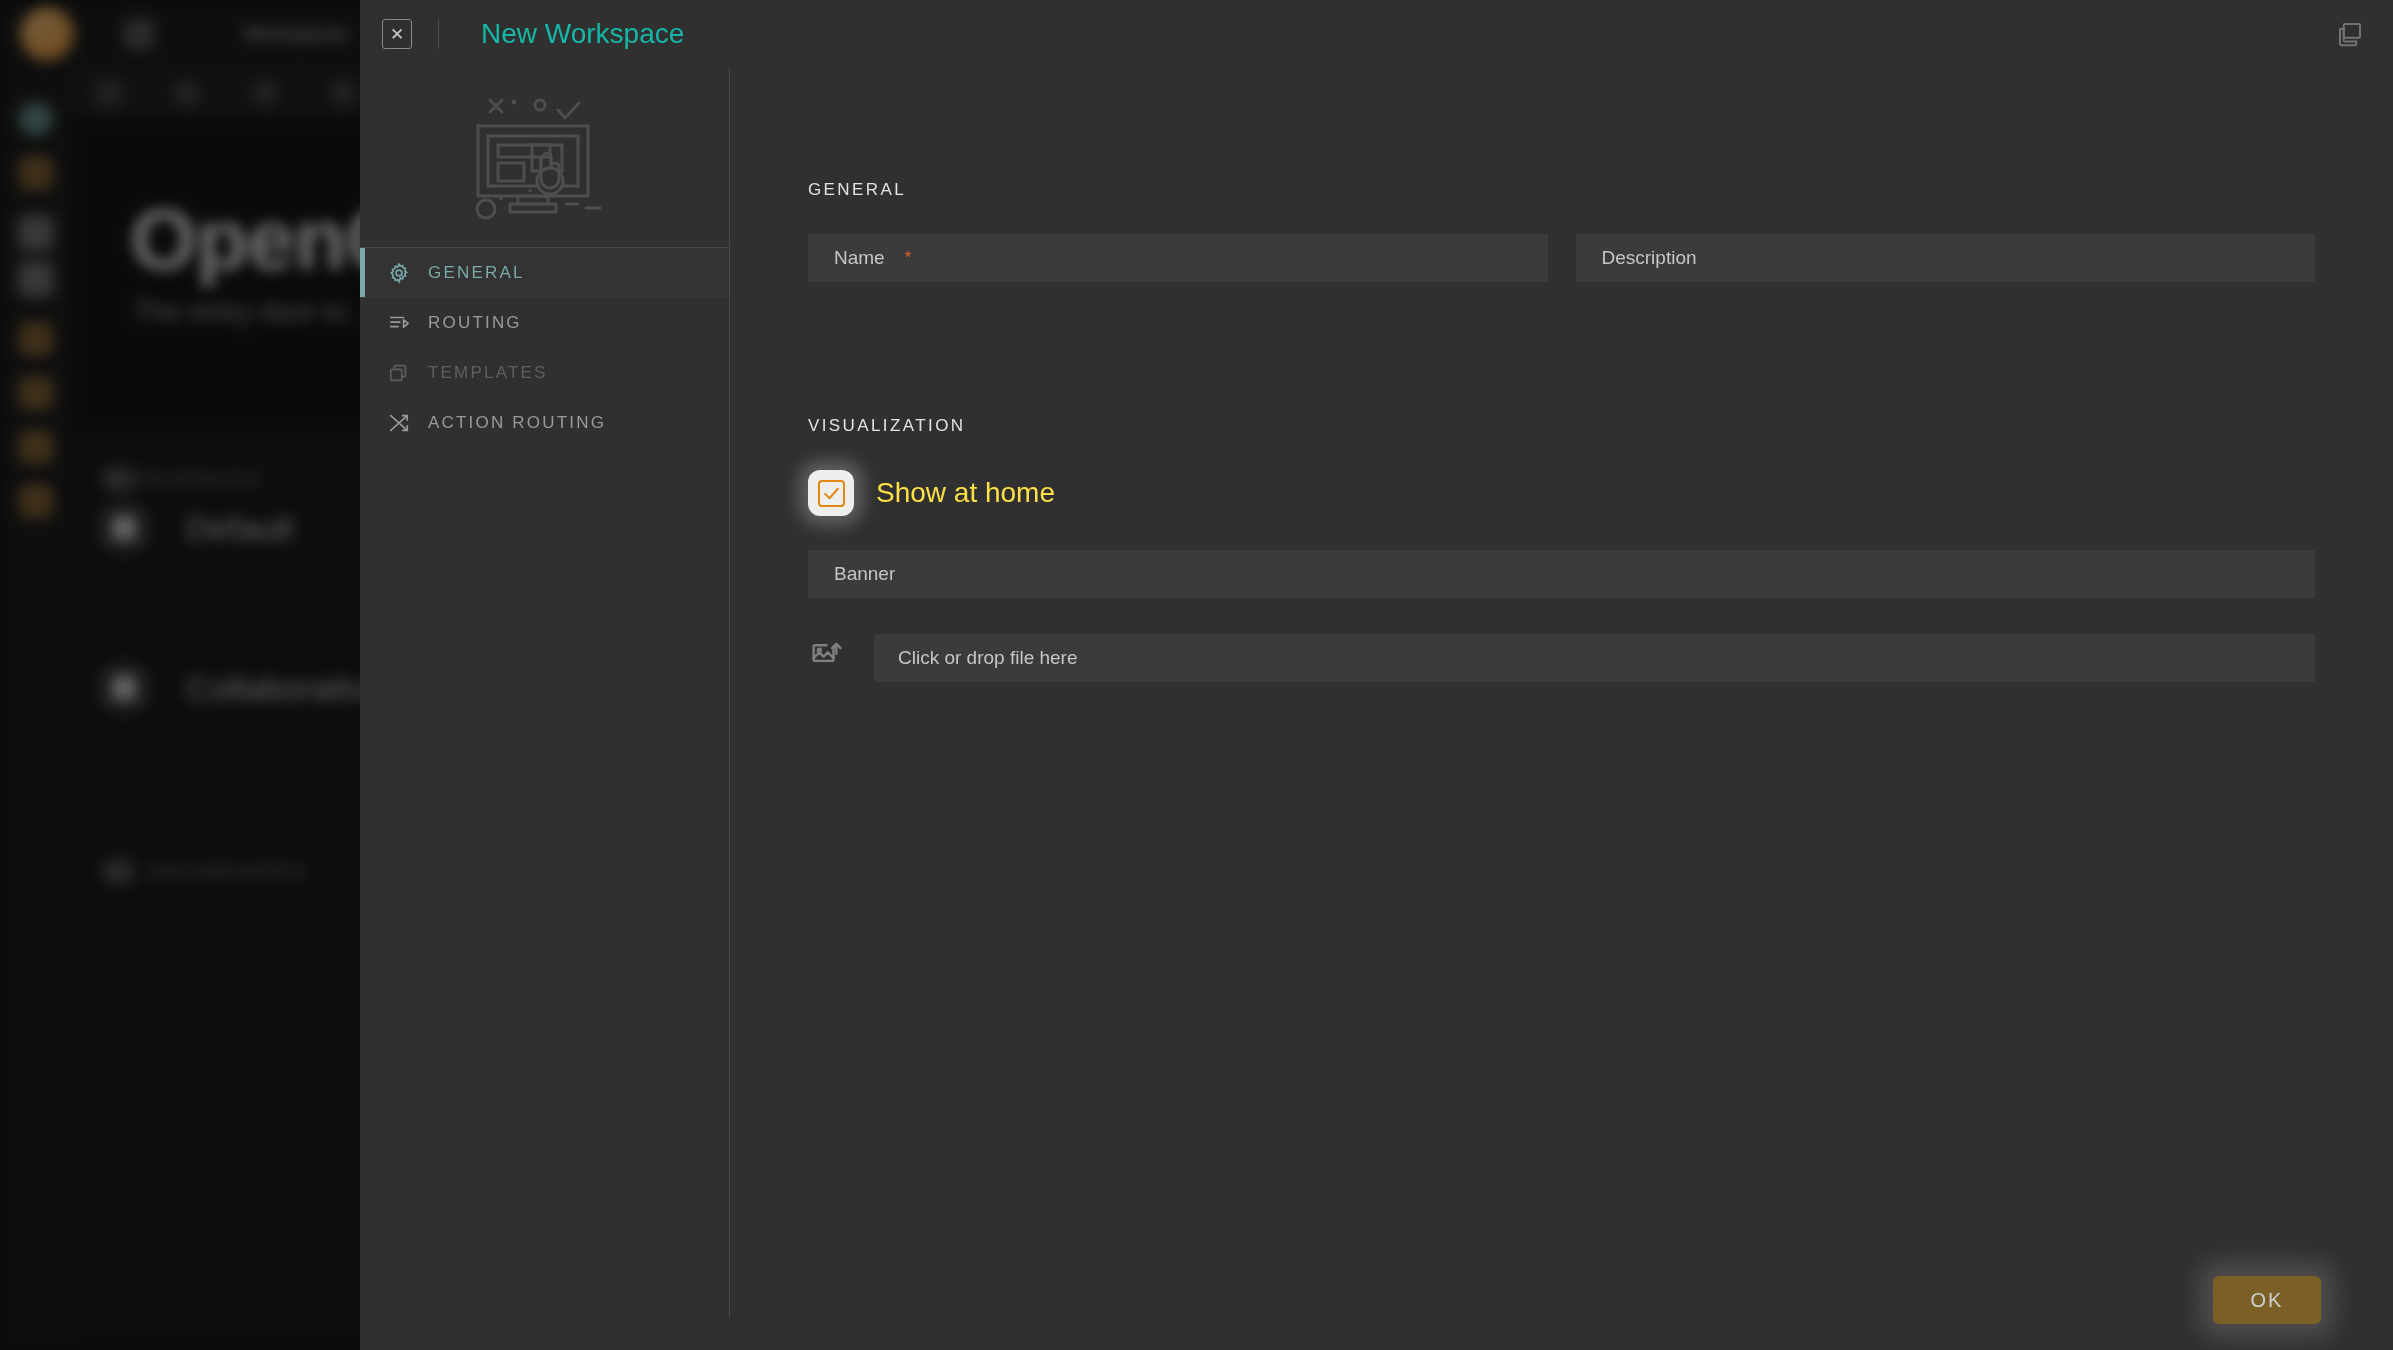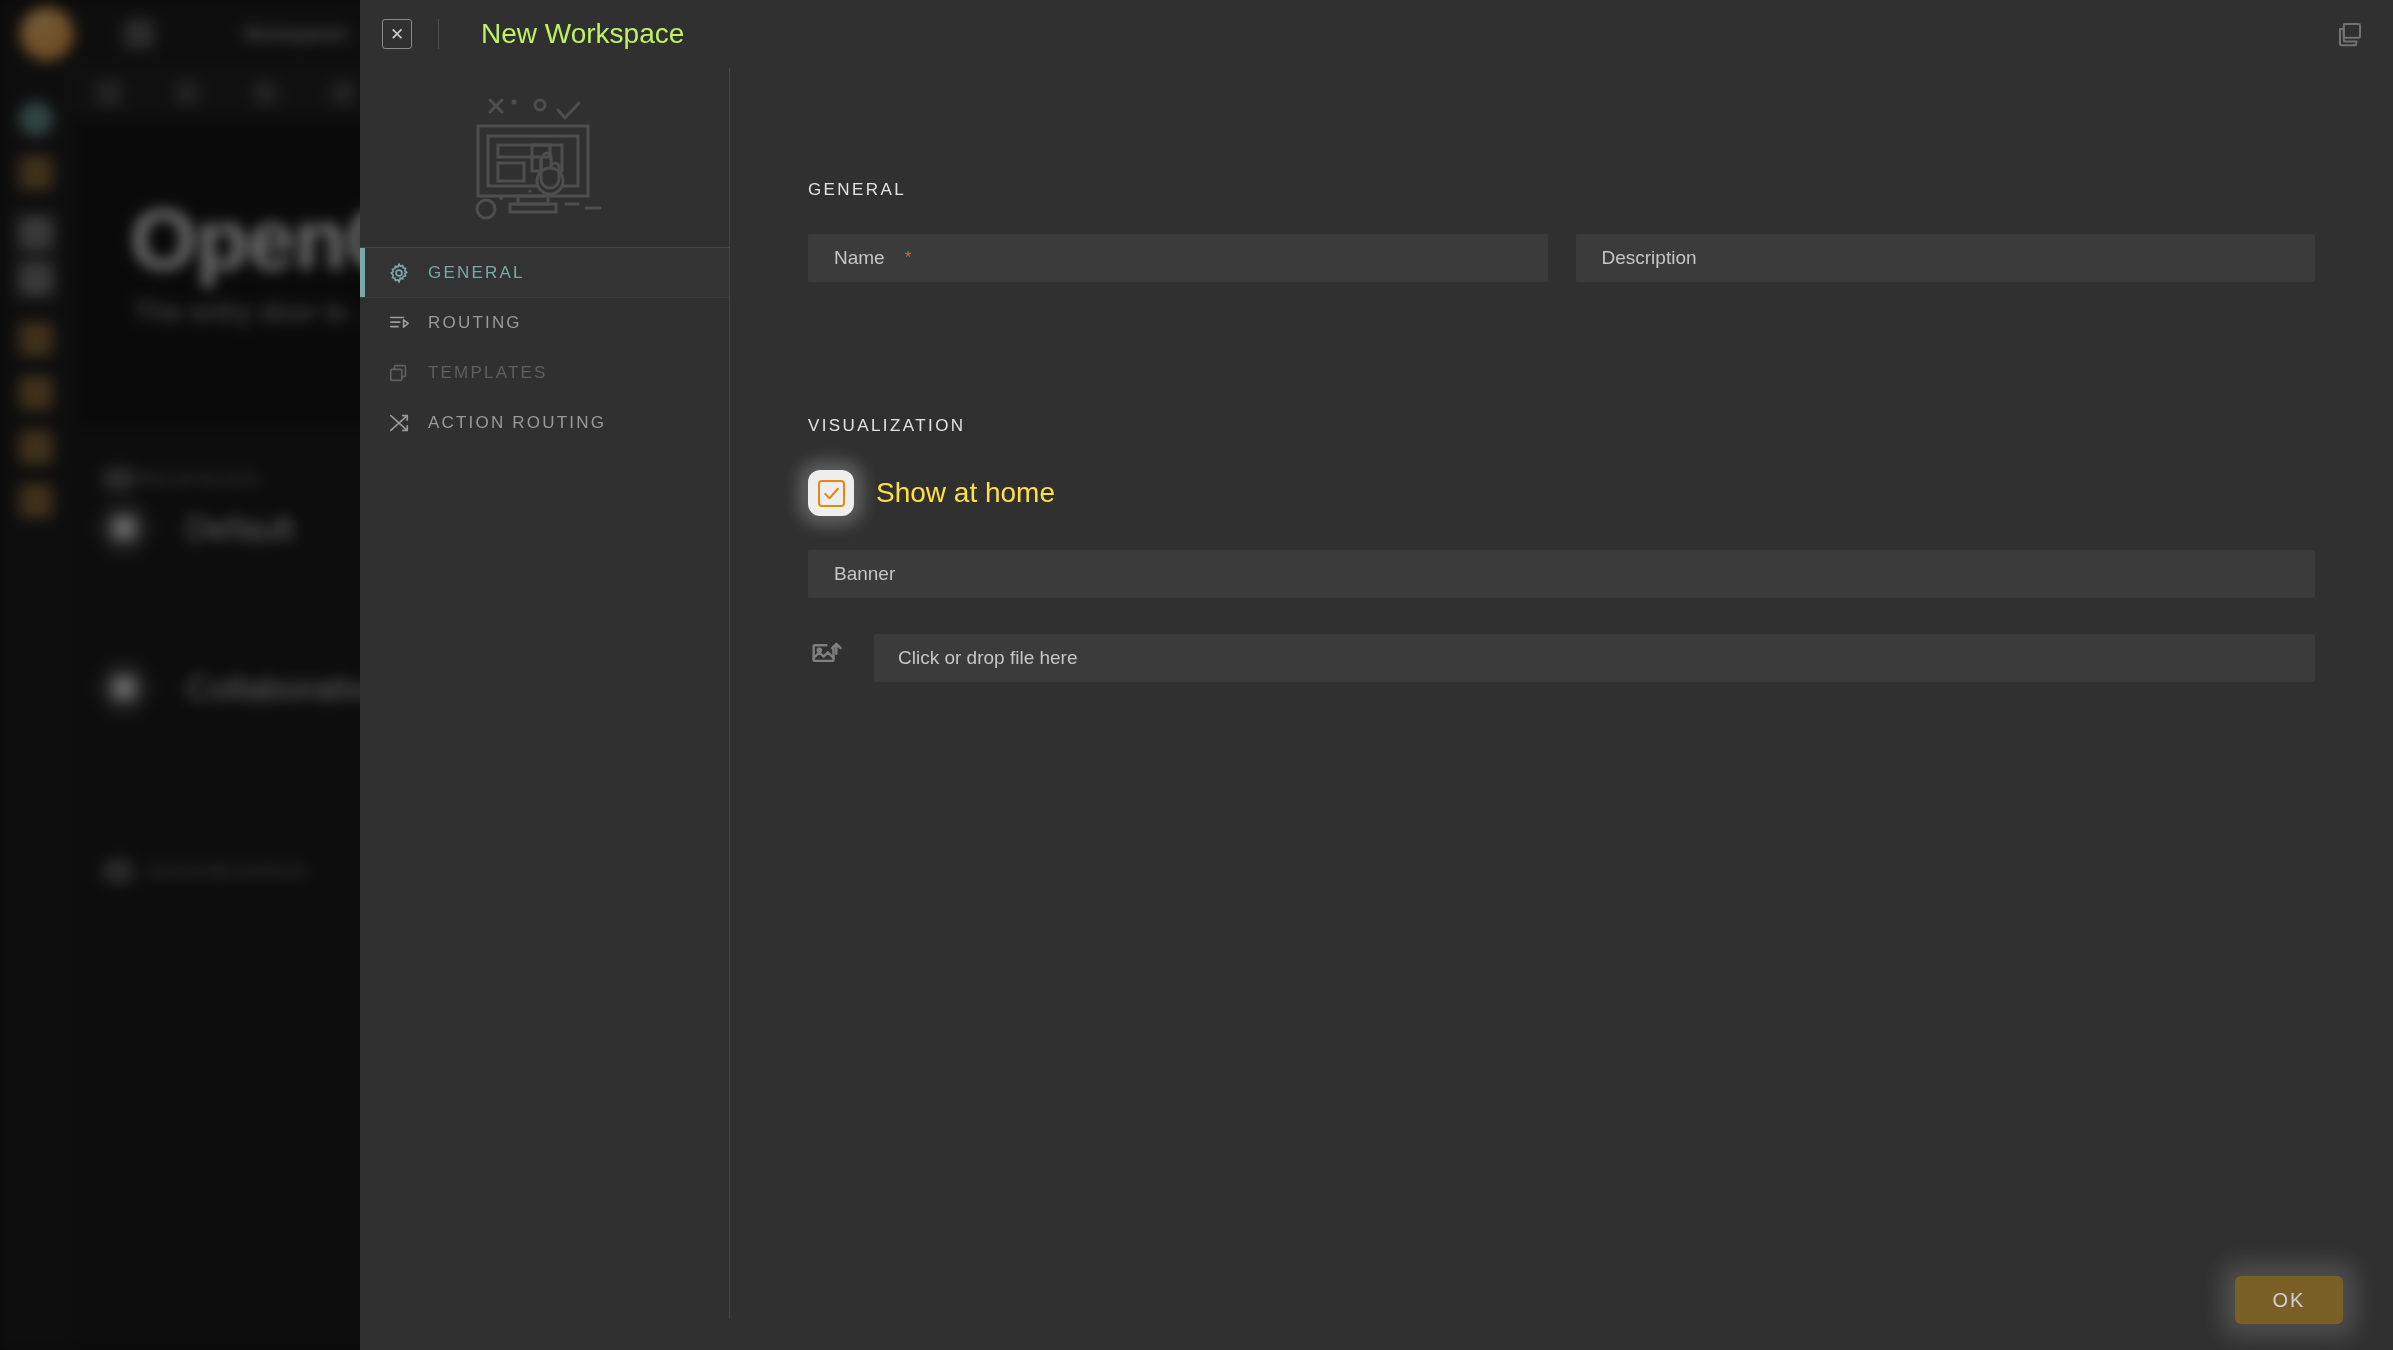--- a/index.html
+++ b/index.html
@@ -95,21 +95,21 @@
     margin-left: 22px; width: 30px; height: 30px;
     border: 1px solid #8a8a8a; border-radius: 3px;
     display: flex; align-items: center; justify-content: center;
     color: #c9c9c9; font-size: 17px; line-height: 1; cursor: pointer;
     background: transparent;
   }
   .hdr-divider {
     width: 1px; height: 30px; background: #4e4e4e; margin-left: 26px;
   }
   .modal-title {
-    margin-left: 42px; font-size: 28px; color: #bef264; font-weight: 400;
+    margin-left: 42px; font-size: 28px; color: #14b8a6; font-weight: 400;
   }
   .hdr-right-icon {
     position: absolute; right: 28px; top: 50%; transform: translateY(-50%);
     width: 30px; height: 30px; opacity: .42; cursor: pointer;
   }
 
   .modal-body { flex: 1; display: flex; min-height: 0; position: relative; }
 
   
   .side {
@@ -178,21 +178,21 @@
   .drop-field {
     flex: 1; height: 48px; background: #3b3b3b; border-radius: 2px;
     display: flex; align-items: center; padding: 0 24px;
     color: #c6c6c6; font-size: 19px; cursor: pointer;
   }
 
   
   .modal-footer {
     height: 100px; flex: 0 0 100px;
     display: flex; align-items: center; justify-content: flex-end;
-    padding-right: 50px;
+    padding-right: 72px;
   }
   .ok-btn {
     min-width: 108px; height: 48px; border-radius: 6px;
     background: #7a6027; color: #cfcfcf;
     font-size: 20px; letter-spacing: 2px;
     display: flex; align-items: center; justify-content: center;
     border: none; cursor: pointer;
     box-shadow: 0 0 22px 14px rgba(255,255,255,.14);
     font-family: "Liberation Sans", sans-serif;
   }

